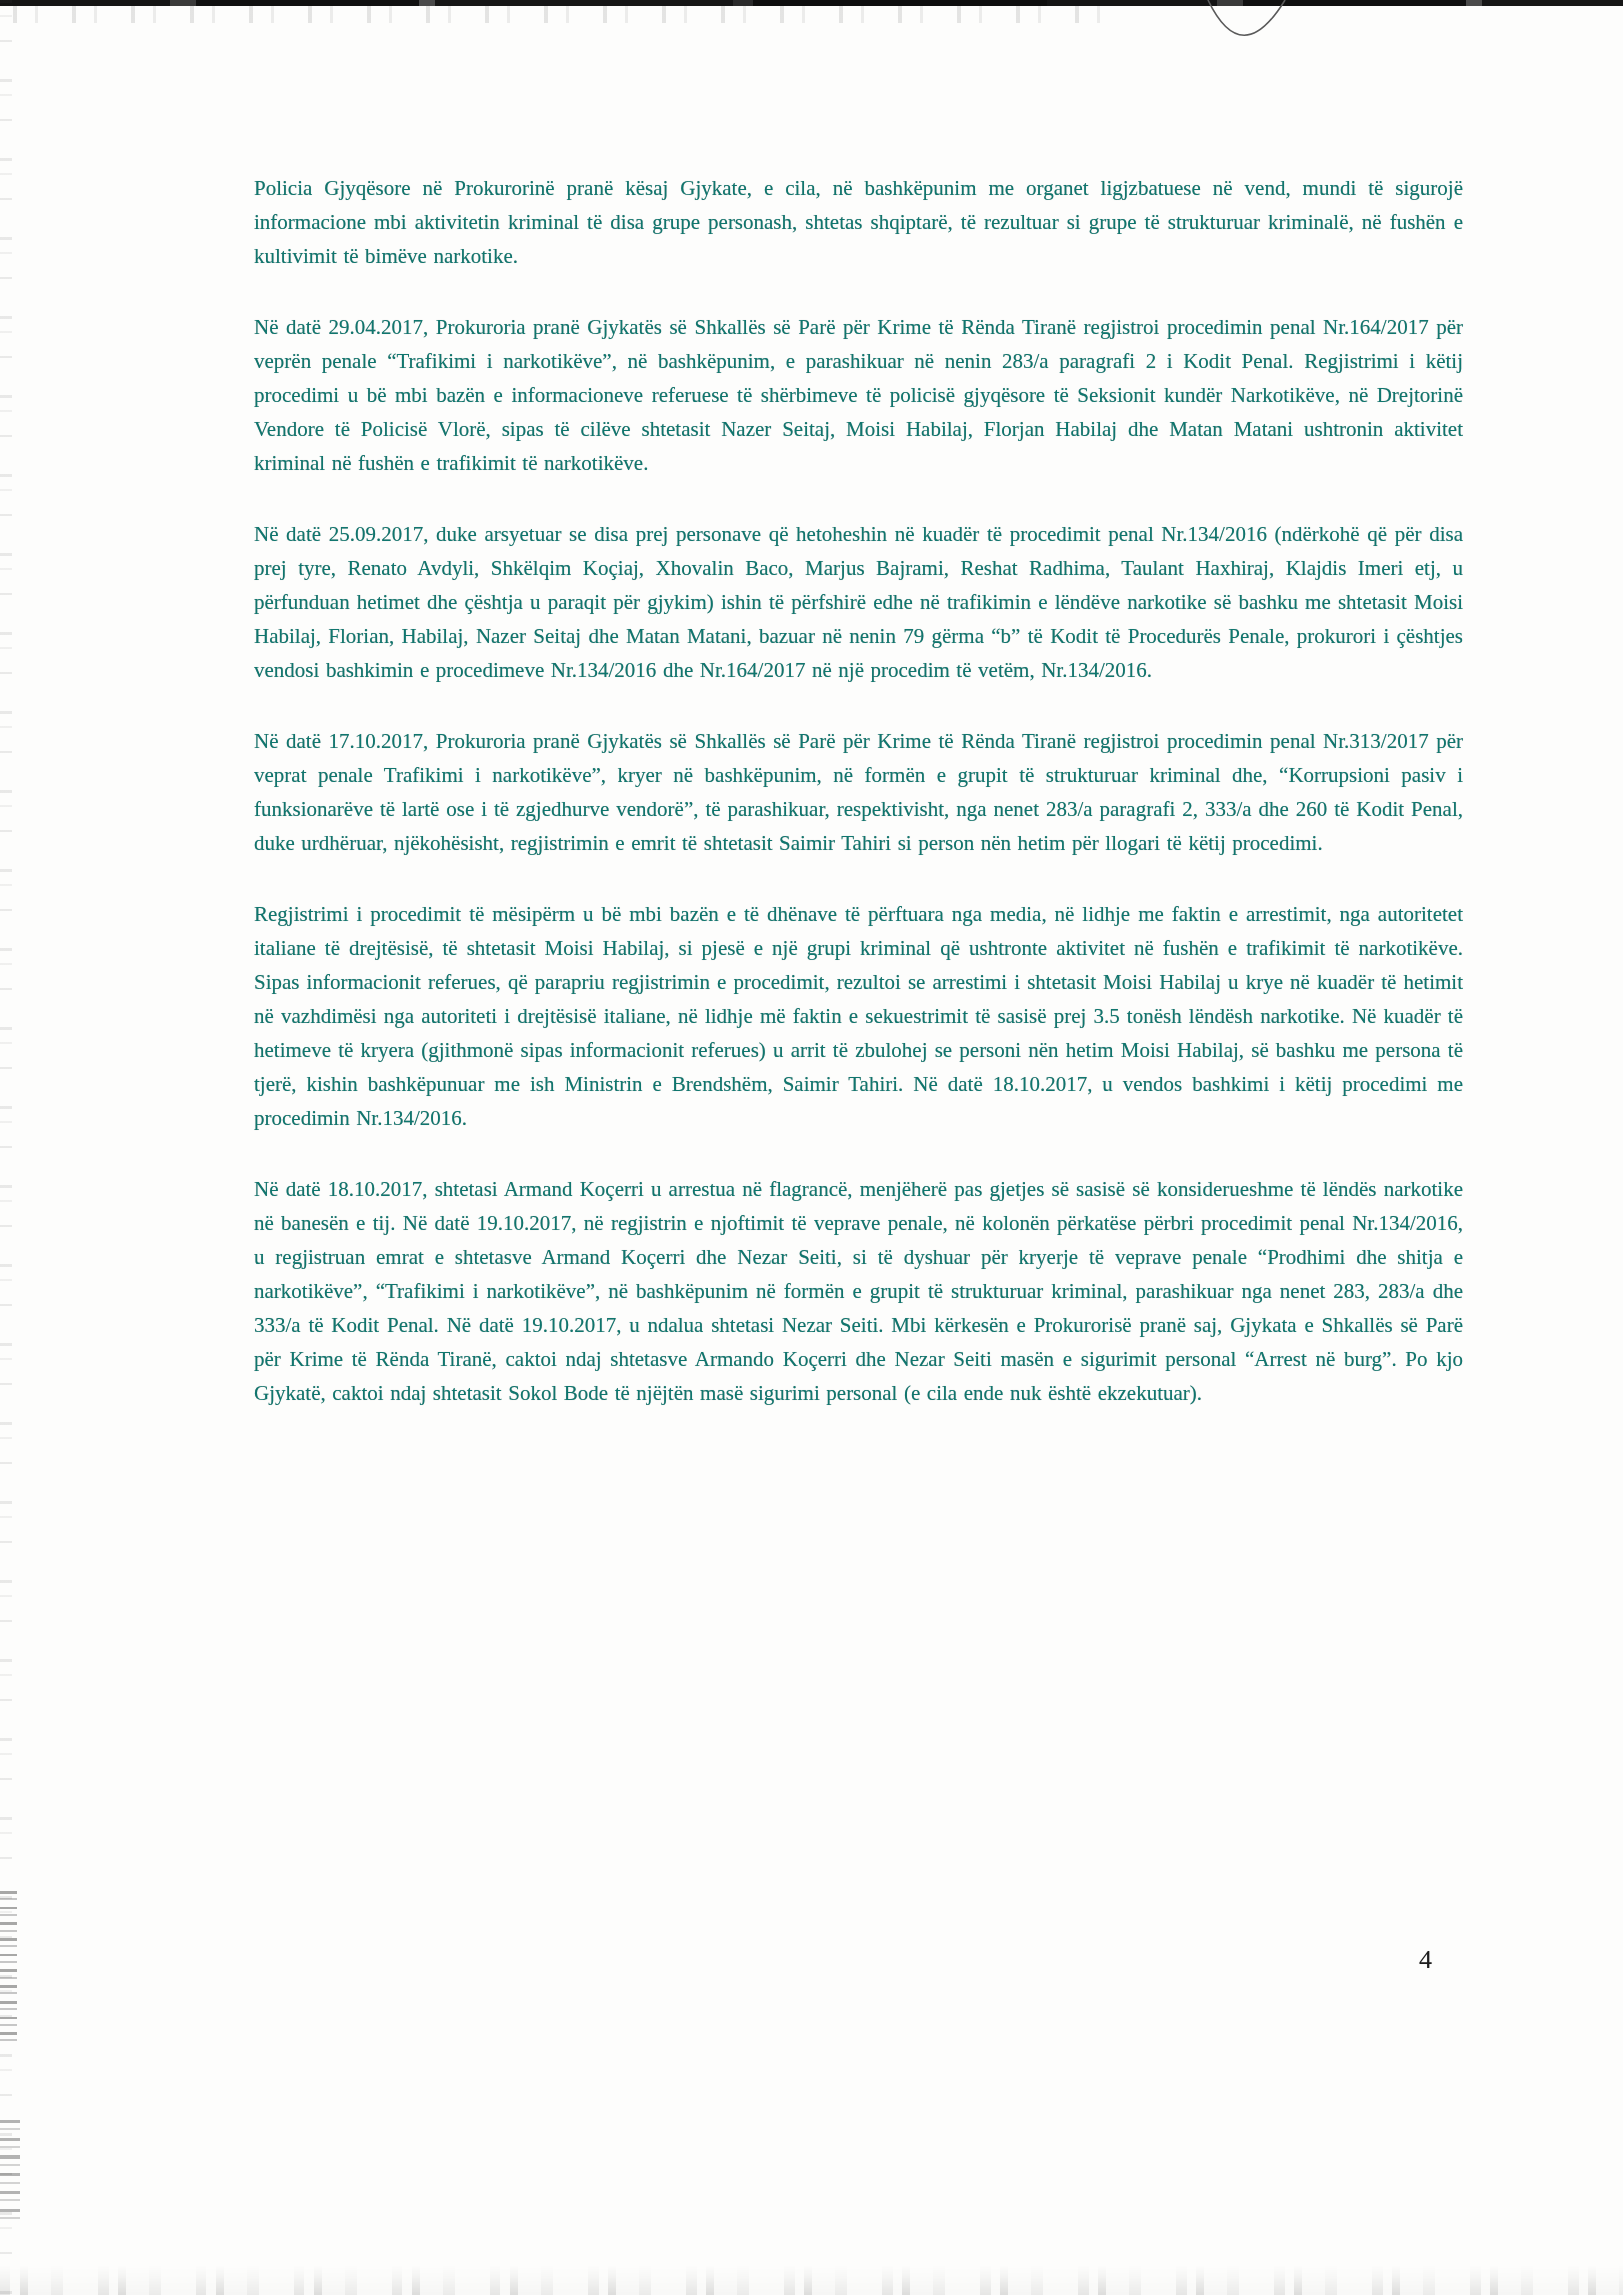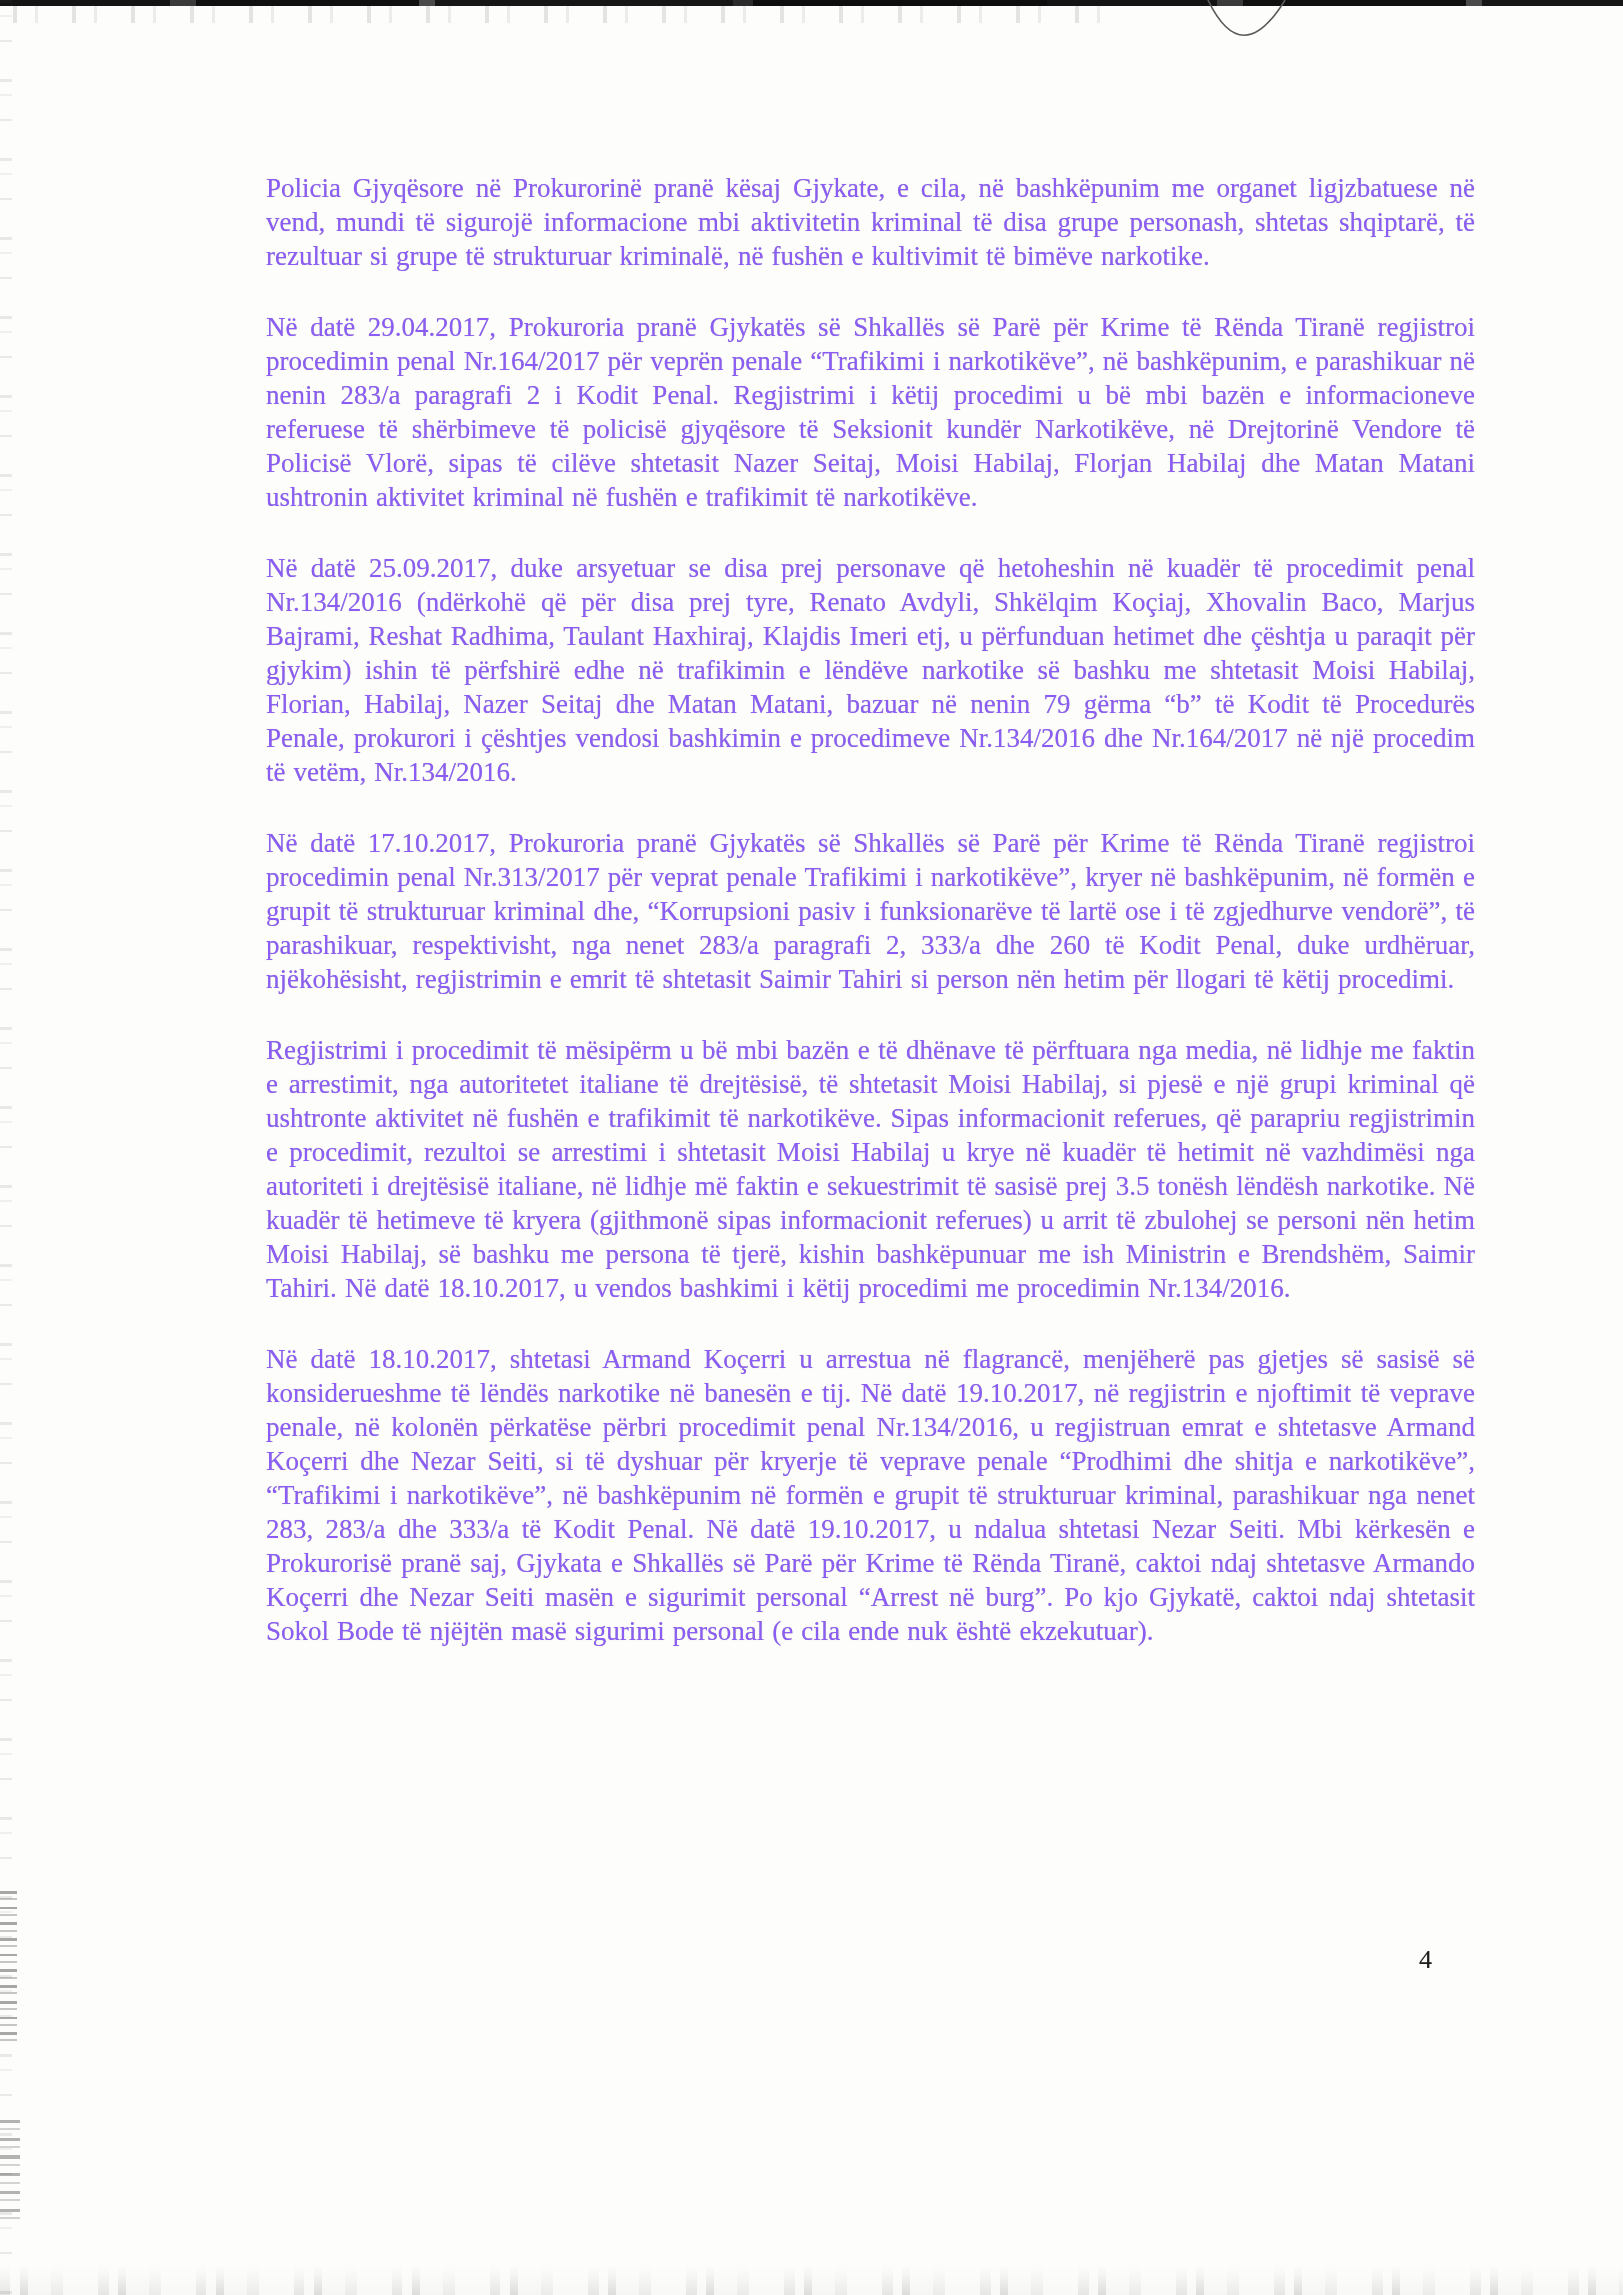--- a/index.html
+++ b/index.html
@@ -78,25 +78,25 @@
       rgba(0,0,0,0.14) 19.6px 27.5px, rgba(0,0,0,0.03) 27.5px 51px,
       rgba(0,0,0,0.08) 51px 63px, rgba(0,0,0,0.02) 63px 98px);
     -webkit-mask-image: linear-gradient(180deg, transparent 0%, rgba(0,0,0,0.25) 35%, rgba(0,0,0,0.9) 100%);
             mask-image: linear-gradient(180deg, transparent 0%, rgba(0,0,0,0.25) 35%, rgba(0,0,0,0.9) 100%);
     filter: blur(0.5px);
   }
 
   
   .text-block {
     position: absolute;
-    left: 266px;
+    left: 254px;
     top: 171px;
     width: 1209px;
-    color: #8b5cf6;
-    font-size: 27px;
+    color: #0f766e;
+    font-size: 21px;
     line-height: 34px;
     text-align: justify;
     text-shadow: 0 0 0.7px rgba(20,20,20,0.35);
     word-spacing: 1.3px;
   }
   .para {
     margin: 0 0 37px 0;
   }
   .para:last-child { margin-bottom: 0; margin-top: 12px; }
 

